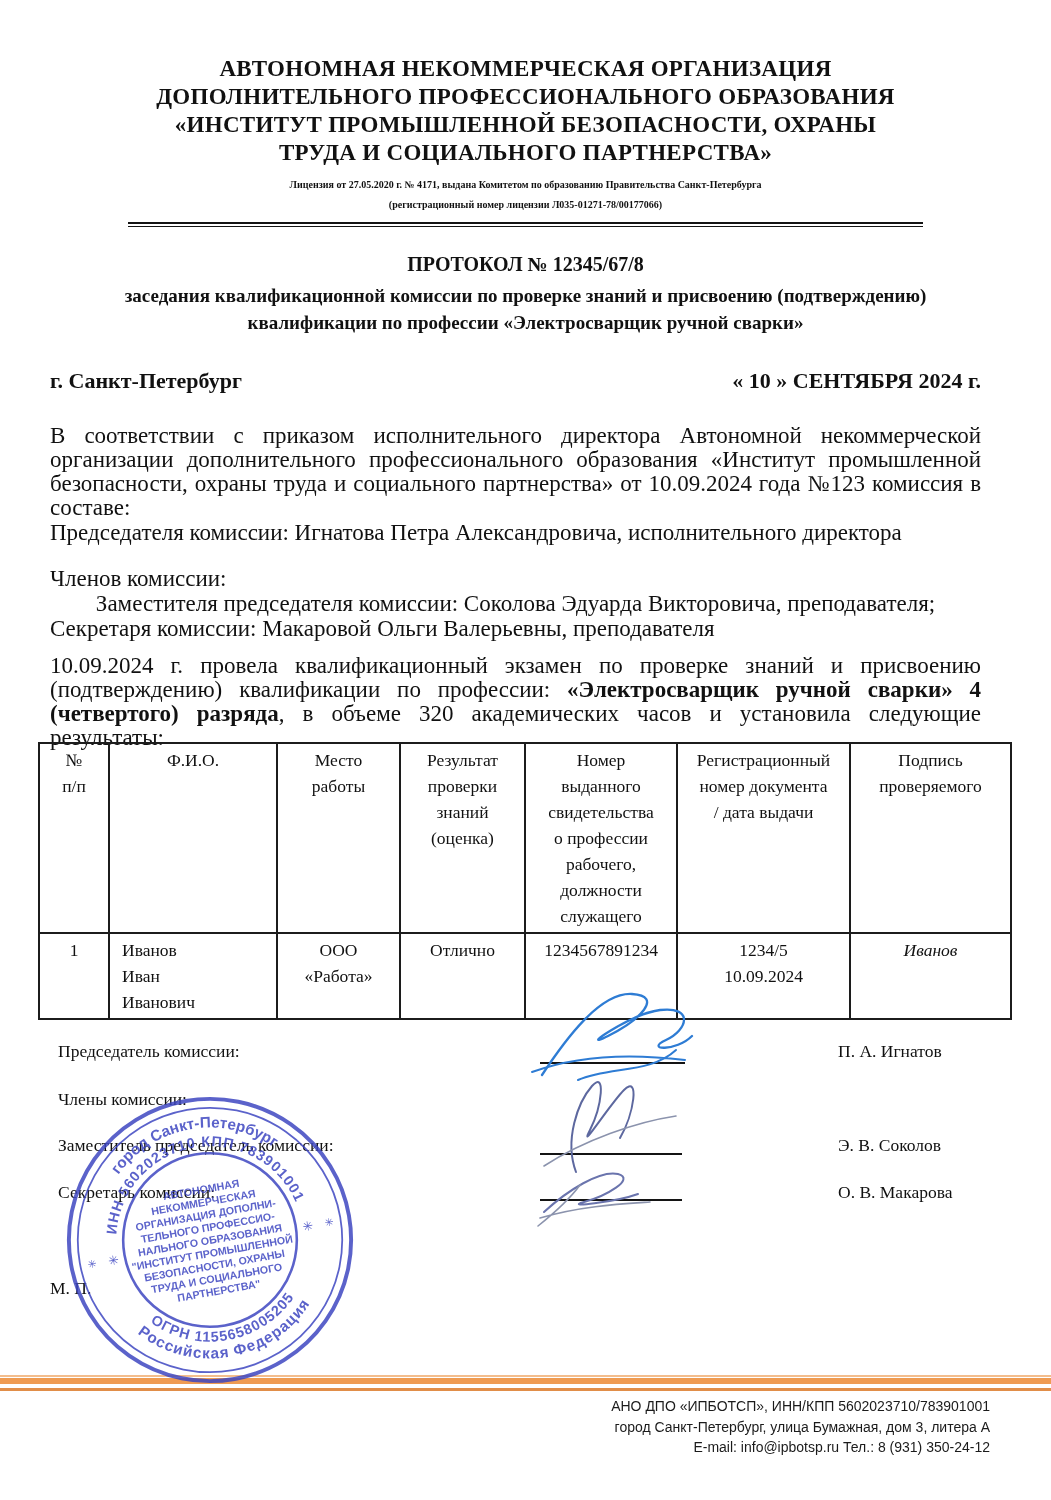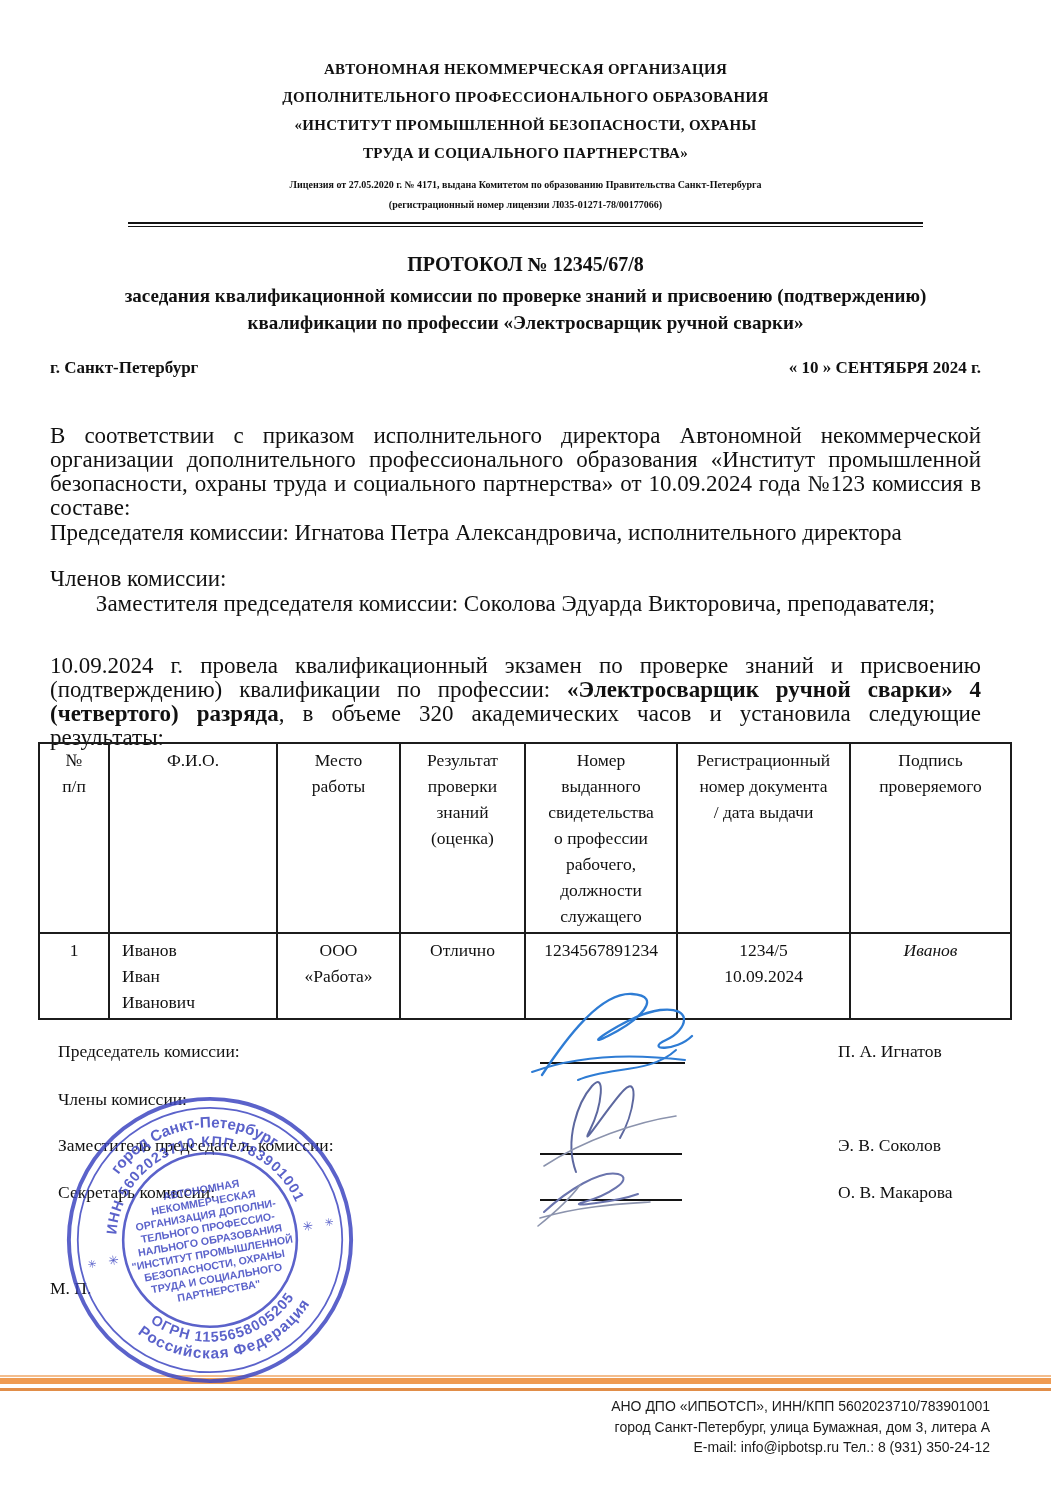--- a/index.html
+++ b/index.html
@@ -7,28 +7,28 @@
     position:relative;
     width:1051px;height:1500px;
     background:#ffffff;
     font-family:"Liberation Serif","DejaVu Serif",serif;
     color:#111;
     overflow:hidden;
   }
   .abs{position:absolute;}
   .center{text-align:center;width:100%;left:0;}
   .pre{white-space:pre-line;}
-  .org-name{top:55px;font-weight:bold;font-size:15px;line-height:28px;letter-spacing:.3px;}
+  .org-name{top:55px;font-weight:bold;font-size:23px;line-height:28px;letter-spacing:.3px;}
   .license{top:175px;font-weight:bold;font-size:10px;line-height:20px;}
   .rule{left:128px;top:222px;width:795px;}
   .rule .thick{height:2px;background:#141414;}
   .rule .thin{height:1px;background:#141414;margin-top:2px;}
   .prot-title{top:253px;font-weight:bold;font-size:20px;}
   .prot-sub{top:282px;font-weight:bold;font-size:19px;line-height:27px;}
-  .citydate{top:358px;left:50px;width:931px;display:flex;justify-content:space-between;font-weight:bold;font-size:17px;font-family:Liberation Serif, serif;}
+  .citydate{top:368px;left:50px;width:931px;display:flex;justify-content:space-between;font-weight:bold;font-size:22px;font-family:Liberation Serif, serif;}
   .para{left:50px;width:931px;font-size:23px;line-height:24px;text-align:justify;}
   .line{left:50px;width:931px;font-size:23px;line-height:24px;}
   .rtable{position:absolute;left:38px;top:742px;width:973px;border-collapse:collapse;table-layout:fixed;}
   .rtable td{
     border:2px solid #1c1c1c;
     vertical-align:top;text-align:center;
     font-size:17.5px;line-height:26px;
     padding:3px 2px;white-space:pre-line;
     font-family:"Liberation Serif","DejaVu Serif",serif;
   }
@@ -75,20 +75,21 @@
 
   <div class="abs citydate">
     <span>г. Санкт-Петербург</span>
     <span>« 10 » СЕНТЯБРЯ 2024 г.</span>
   </div>
 
   <div class="abs para" style="top:424px;">В соответствии с приказом исполнительного директора Автономной некоммерческой организации дополнительного профессионального образования «Институт промышленной безопасности, охраны труда и социального партнерства» от 10.09.2024 года №123 комиссия в составе:</div>
   <div class="abs line" style="top:521px;">Председателя комиссии: Игнатова Петра Александровича, исполнительного директора</div>
   <div class="abs line" style="top:567px;">Членов комиссии:</div>
   <div class="abs line" style="top:592px;text-align:center;">Заместителя председателя комиссии: Соколова Эдуарда Викторовича, преподавателя;</div>
+  <div class="abs line" style="top:617px;">Секретаря комиссии: Макаровой Ольги Валерьевны, преподавателя</div>
 
   <div class="abs para" style="top:654px;"><span>10.09.2024 г. провела квалификационный экзамен по проверке знаний и присвоению (подтверждению) квалификации по профессии: </span><b>«Электросварщик ручной сварки» 4 (четвертого) разряда</b><span>, в объеме 320 академических часов и установила следующие результаты:</span></div>
 
   <table class="rtable">
     <colgroup>
       <col style="width:70px">
         <col style="width:168px">
         <col style="width:123px">
         <col style="width:125px">
       <col style="width:152px">

